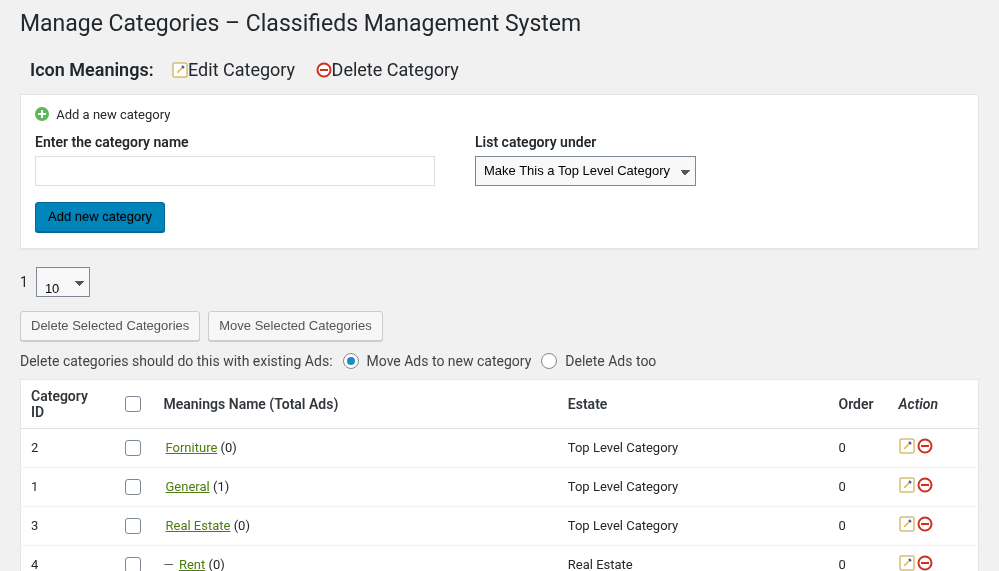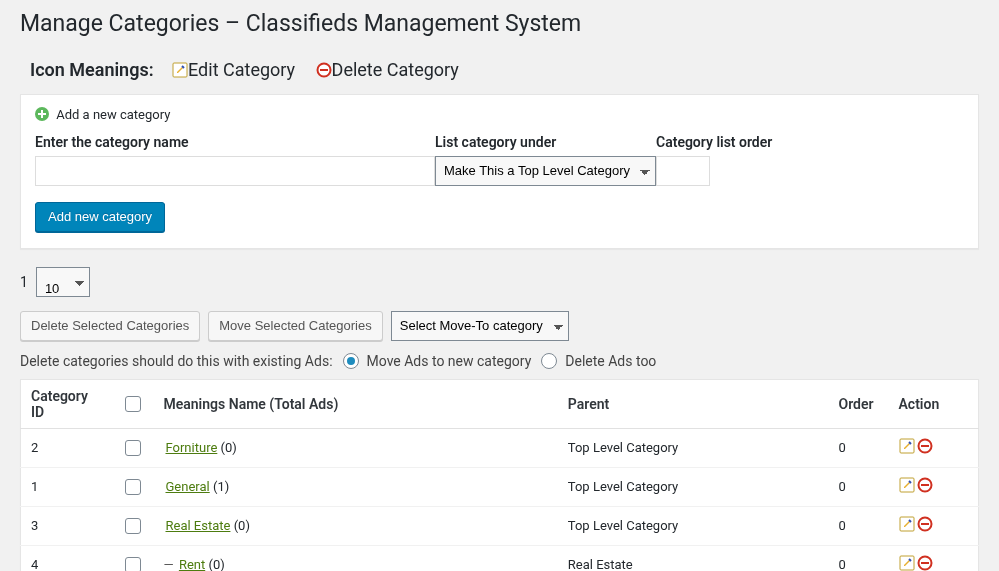--- a/index.html
+++ b/index.html
@@ -45,21 +45,21 @@
     background: #5cb85c;
     vertical-align: -2px;
     margin-right: 4px;
     position: relative;
   }
   .add-green::before, .add-green::after {
     content: ""; position: absolute; background: #fff;
   }
   .add-green::before { left: 6px; top: 3px; width: 2px; height: 8px; }
   .add-green::after  { left: 3px; top: 6px; width: 8px; height: 2px; }
-  .form-row { display: flex; align-items: center; }
+  .form-row { display: flex; gap: 40px; align-items: center; }
   .form-col { display: flex; flex-direction: column; }
   .form-col.wide { flex: 0 0 400px; }
   label.fld {
     font-size: 14px;
     font-weight: 600;
     color: #23282d;
     margin-bottom: 6px;
   }
   input[type=text].wide {
     width: 400px; height: 30px;
@@ -80,21 +80,21 @@
     appearance: none;
     background-image: linear-gradient(45deg, transparent 50%, #555 50%), linear-gradient(135deg, #555 50%, transparent 50%);
     background-position: right 10px top 13px, right 5px top 13px;
     background-size: 5px 5px, 5px 5px;
     background-repeat: no-repeat;
   }
   .btn-primary {
     margin-top: 16px;
     background: #0085ba;
     border: 1px solid #006799;
-    color: #ffffff;
+    color: #000000;
     border-radius: 3px;
     padding: 0 12px;
     height: 30px;
     font-size: 13px;
     cursor: pointer;
     box-shadow: 0 1px 0 #006799;
     text-shadow: 0 -1px 1px #006799;
   }
   .btn-secondary {
     background: #f7f7f7;
@@ -153,21 +153,21 @@
     padding: 8px 10px; text-align: left;
   }
   table.list thead th, table.list tfoot th {
     font-weight: 600; color: #32373c; border-bottom: 1px solid #e1e1e1;
     font-size: 14px;
   }
   table.list tbody tr { border-top: 1px solid #f1f1f1; }
   .col-id { width: 90px; text-align: center; padding-right: 20px !important; }
   .col-cb { width: 26px; }
   .col-order { width: 60px; }
-  .col-action { width: 90px; }
+  .col-action { width: 90px; font-style: italic; }
   input.rowcb {
     appearance: none; width: 16px; height: 16px;
     border: 1px solid #7e8993; border-radius: 3px;
     background: #fff; cursor: pointer; vertical-align: middle;
   }
   a.cat-link { color: #4d7c0f; text-decoration: underline; }
   .indent { color: #555; margin-right: 2px; }
   .icon-edit, .icon-del { display: inline-block; vertical-align: middle; cursor: pointer; }
   .icon-edit svg, .icon-del svg { width: 16px; height: 16px; }
   .icon-del { margin-left: 2px; }
@@ -207,60 +207,53 @@
     <div class="form-col wide">
       <label class="fld">Enter the category name</label>
       <input type="text" class="wide" style="">
     </div>
     <div class="form-col">
       <label class="fld">List category under</label>
       <select class="std">
         <option>Make This a Top Level Category</option>
       </select>
     </div>
-    <div class="form-col">
-      <label class="fld">Category list order</label>
-      <input type="text" class="tiny" style="">
-    </div>
   </div>
   <button class="btn-primary">Add new category</button>
 </div>
 
 <div class="pager">
   <span>1</span>
   <select class="pgsel">
     <option>10</option>
   </select>
 </div>
 
 <div class="bulk-row">
   <button class="btn-secondary">Delete Selected Categories</button>
   <button class="btn-secondary">Move Selected Categories</button>
-  <select class="std">
-    <option>Select Move-To category</option>
-  </select>
 </div>
 
 <div class="radio-row">
   <span>Delete categories should do this with existing Ads:</span>
   <input type="radio" name="delb" checked="" style="">
   <span>Move Ads to new category</span>
   <input type="radio" name="delb" style="">
   <span>Delete Ads too</span>
 </div>
 
 <table class="list">
   <thead>
     <tr>
       <th class="col-id">Category ID</th>
       <th class="col-cb">
         <input type="checkbox" class="rowcb" style="">
       </th>
       <th>Meanings Name (Total Ads)</th>
-      <th>Parent</th>
+      <th>Estate</th>
       <th class="col-order">Order</th>
       <th class="col-action">Action</th>
     </tr>
   </thead>
   <tbody id="tbody">
       <tr>
         <td class="col-id">2</td>
         <td class="col-cb"><input type="checkbox" class="rowcb" style=""></td>
         <td><span class="indent"></span><a href="#" class="cat-link">Forniture</a> <span>(0)</span></td>
         <td>Top Level Category</td>

